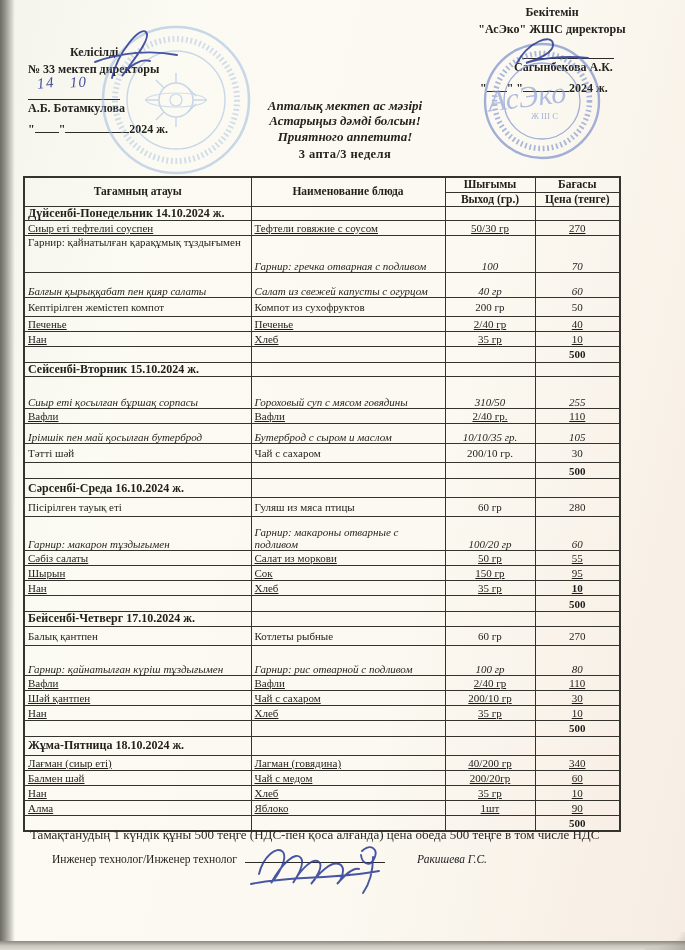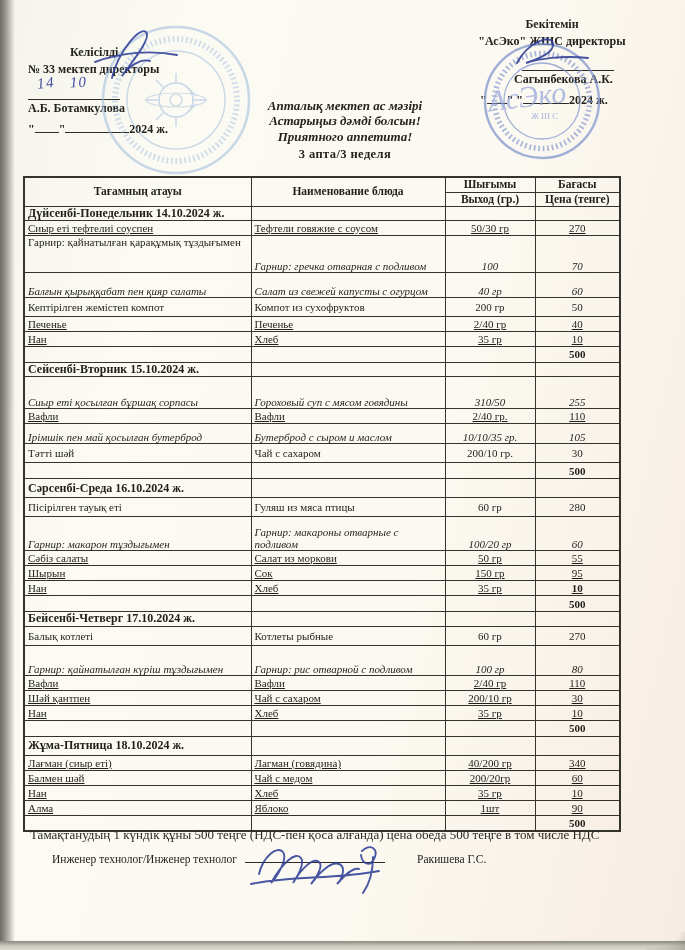--- a/index.html
+++ b/index.html
@@ -12,21 +12,21 @@
   .scan-edge-left{position:absolute;left:0;top:0;bottom:0;width:15px;
     background:linear-gradient(to right,#6d6c64 0%,#8f8e86 30%,#bdbcb3 62%,rgba(250,249,242,0) 100%);}
   .scan-edge-bottom{position:absolute;left:0;right:0;bottom:0;height:9px;
     background:linear-gradient(#8a887f,#cbc9bf 55%,#dcdad0);}
   .scan-corner{position:absolute;right:0;bottom:0;width:40px;height:18px;
     background:radial-gradient(ellipse at 0 0,rgba(0,0,0,0) 60%,rgba(120,118,110,.45) 100%);}
 
   
   .approve{position:absolute;font-weight:bold;font-size:12px;line-height:1.45;}
   .approve-left{left:28px;top:12px;width:185px;}
-  .approve-right{left:452px;top:16px;width:200px;text-align:center;}
+  .approve-right{left:452px;top:4px;width:200px;text-align:center;}
   .a-status-l{margin-left:42px;margin-top:32px;}
   .sigline{border-bottom:1.6px solid #2c2b27;height:13px;}
   .sigline-l{width:92px;margin-top:7px;}
   .sigline-r{width:92px;margin:6px auto 0 70px;}
   .a-date{margin-top:3px;white-space:nowrap;}
   .blank{display:inline-block;border-bottom:1.4px solid #2c2b27;height:12px;vertical-align:baseline;}
   .b1{width:24px;} .b2{width:64px;} .b3{width:20px;} .b4{width:46px;}
   .a-name-r{text-align:left;margin-left:62px;}
   .a-date-r{text-align:left;margin-left:28px;}
 
@@ -50,21 +50,21 @@
   td.vb{vertical-align:bottom;padding-bottom:2px;font-style:italic;}
   td.vt{vertical-align:top;padding-top:1px;margin-left:43px;}
   td.bold{font-weight:bold;}
 
   
   .footnote{position:absolute;left:30px;top:827px;font-size:13px;color:#2a2925;}
   .signrow{position:absolute;font-size:11.5px;white-space:nowrap;}
   .sr1{left:52px;top:850px;} .sr2{left:48px;top:867px;}
   .fblank{display:inline-block;border-bottom:1px solid #2c2b28;height:12px;vertical-align:baseline;margin-left:8px;}
   .fb1{width:140px;} .fb2{width:158px;}
-  .fname{margin-left:32px;}
+  .fname{margin-left:32px;font-style:italic;}
 
   .ink-overlay{position:absolute;left:0;top:0;pointer-events:none;}
 </style>
 </head>
 <body>
 
 <div class="page">
   <div class="scan-edge-left"></div>
 
   <div class="approve approve-left">
@@ -238,21 +238,21 @@
       <td class="c-price">500</td>
     </tr>
 
     <tr class="sec">
       <td>Бейсенбі-Четверг 17.10.2024 ж.</td>
       <td></td>
           <td></td>
           <td></td>
     </tr>
     <tr class="t19">
-      <td>Балық котлеті</td>
+      <td>Балық қантпен</td>
       <td>Котлеты рыбные</td>
       <td class="c-out">60 гр</td>
       <td class="c-price">270</td>
     </tr>
     <tr class="t30">
       <td class="vb">Гарнир: қайнатылған күріш тұздығымен</td>
       <td class="vb">Гарнир: рис отварной с подливом</td>
       <td class="c-out vb">100 гр</td>
       <td class="c-price vb">80</td>
     </tr>

